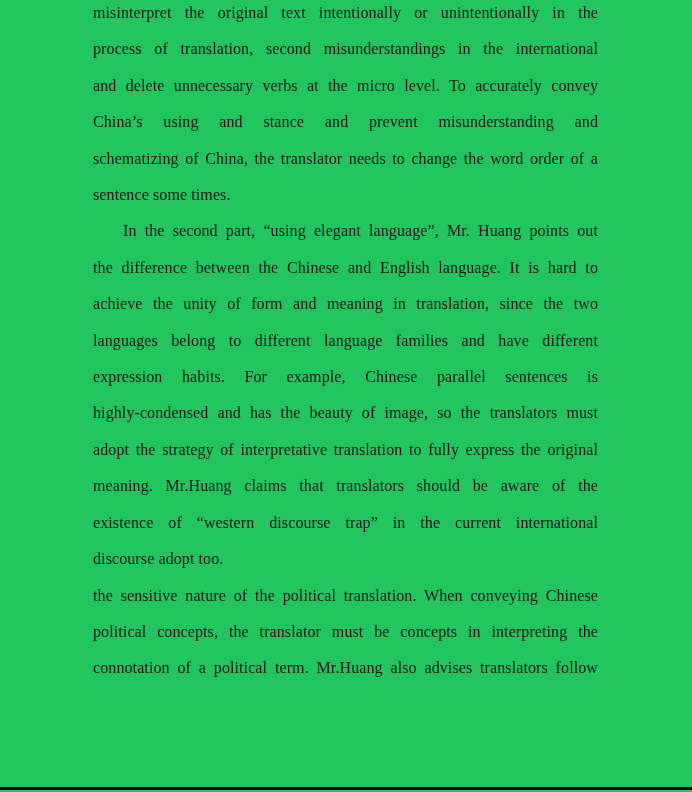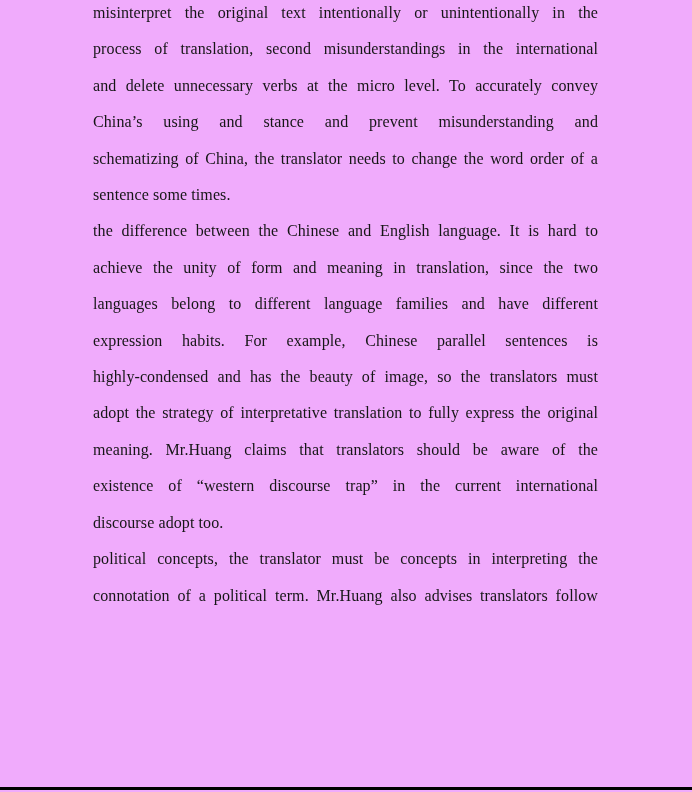--- a/index.html
+++ b/index.html
@@ -10,21 +10,21 @@
     width: 692px;
     height: 792px;
     background: #ffffff;
     overflow: hidden;
     position: relative;
     font-family: "Liberation Serif", "DejaVu Serif", serif;
   }
   .page {
     position: absolute;
     inset: 0;
-    background: #f0abfc;
+    background: #22c55e;
   }
   .textblock {
     position: absolute;
     left: 93px;
     top: -5px;
     width: 505px;
     font-size: 16px;
     line-height: 36.4px;
     color: #161616;
     letter-spacing: 0.1px;
@@ -54,26 +54,28 @@
 <body>
 
 <div class="page">
   <div class="textblock">
     <div class="line">misinterpret the original text intentionally or unintentionally in the</div>
     <div class="line">process of translation, second misunderstandings in the international</div>
     <div class="line">and delete unnecessary verbs at the micro level. To accurately convey</div>
     <div class="line">China’s using and stance and prevent misunderstanding and</div>
     <div class="line">schematizing of China, the translator needs to change the word order of a</div>
     <div class="line flush">sentence some times.</div>
+    <div class="line indent">In the second part, “using elegant language”, Mr. Huang points out</div>
     <div class="line">the difference between the Chinese and English language. It is hard to</div>
     <div class="line">achieve the unity of form and meaning in translation, since the two</div>
     <div class="line">languages belong to different language families and have different</div>
     <div class="line">expression habits. For example, Chinese parallel sentences is</div>
     <div class="line">highly-condensed and has the beauty of image, so the translators must</div>
     <div class="line">adopt the strategy of interpretative translation to fully express the original</div>
     <div class="line">meaning. Mr.Huang claims that translators should be aware of the</div>
     <div class="line">existence of “western discourse trap” in the current international</div>
     <div class="line flush">discourse adopt too.</div>
+    <div class="line">the sensitive nature of the political translation. When conveying Chinese</div>
     <div class="line">political concepts, the translator must be concepts in interpreting the</div>
     <div class="line">connotation of a political term. Mr.Huang also advises translators follow</div>
   </div>
   <div class="bottom-rule"></div>
 </div>
 
 </body></html>

